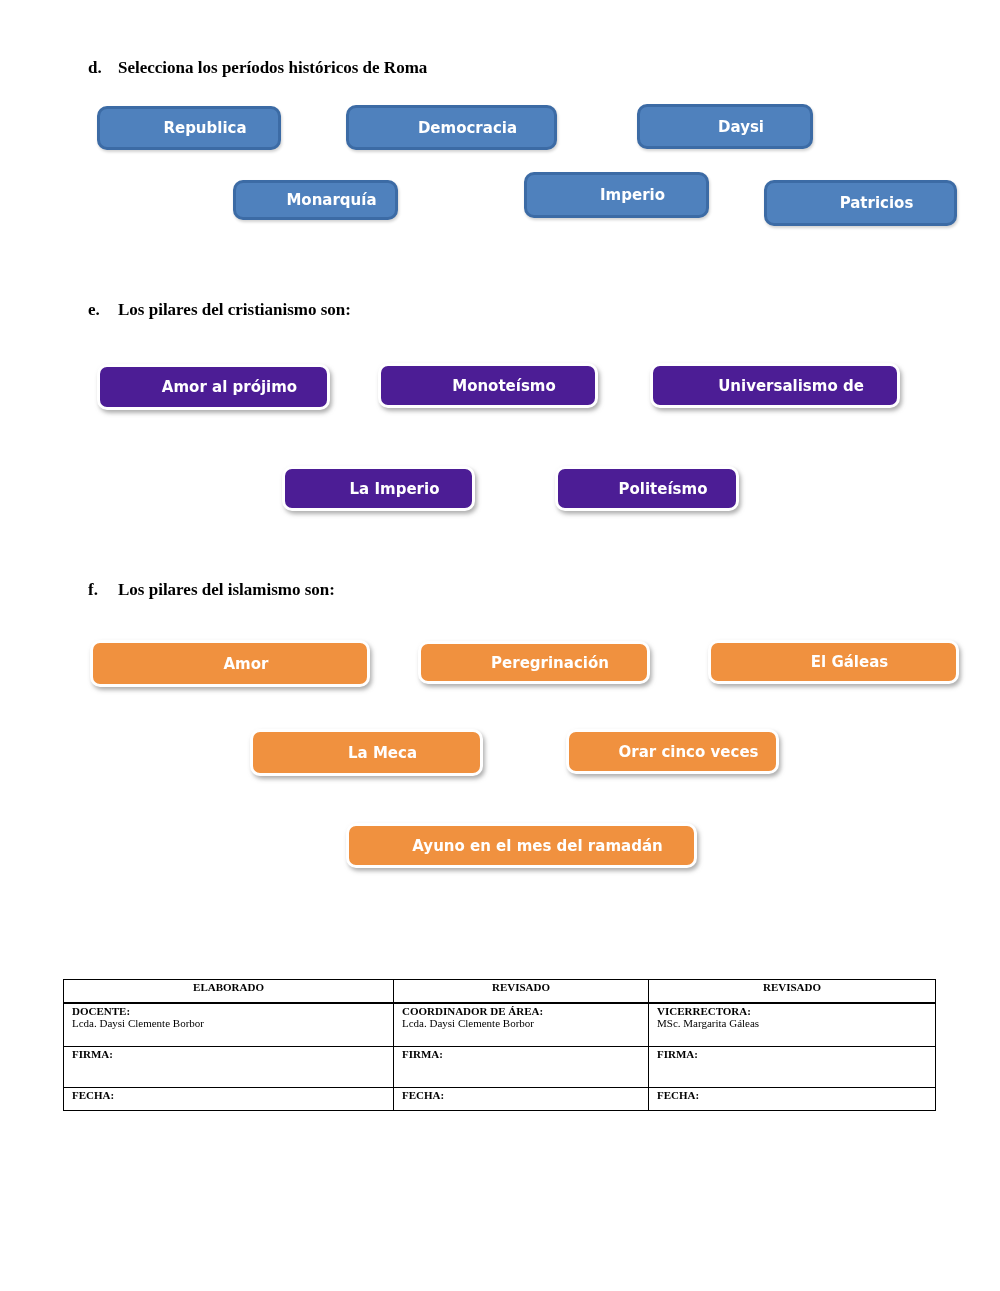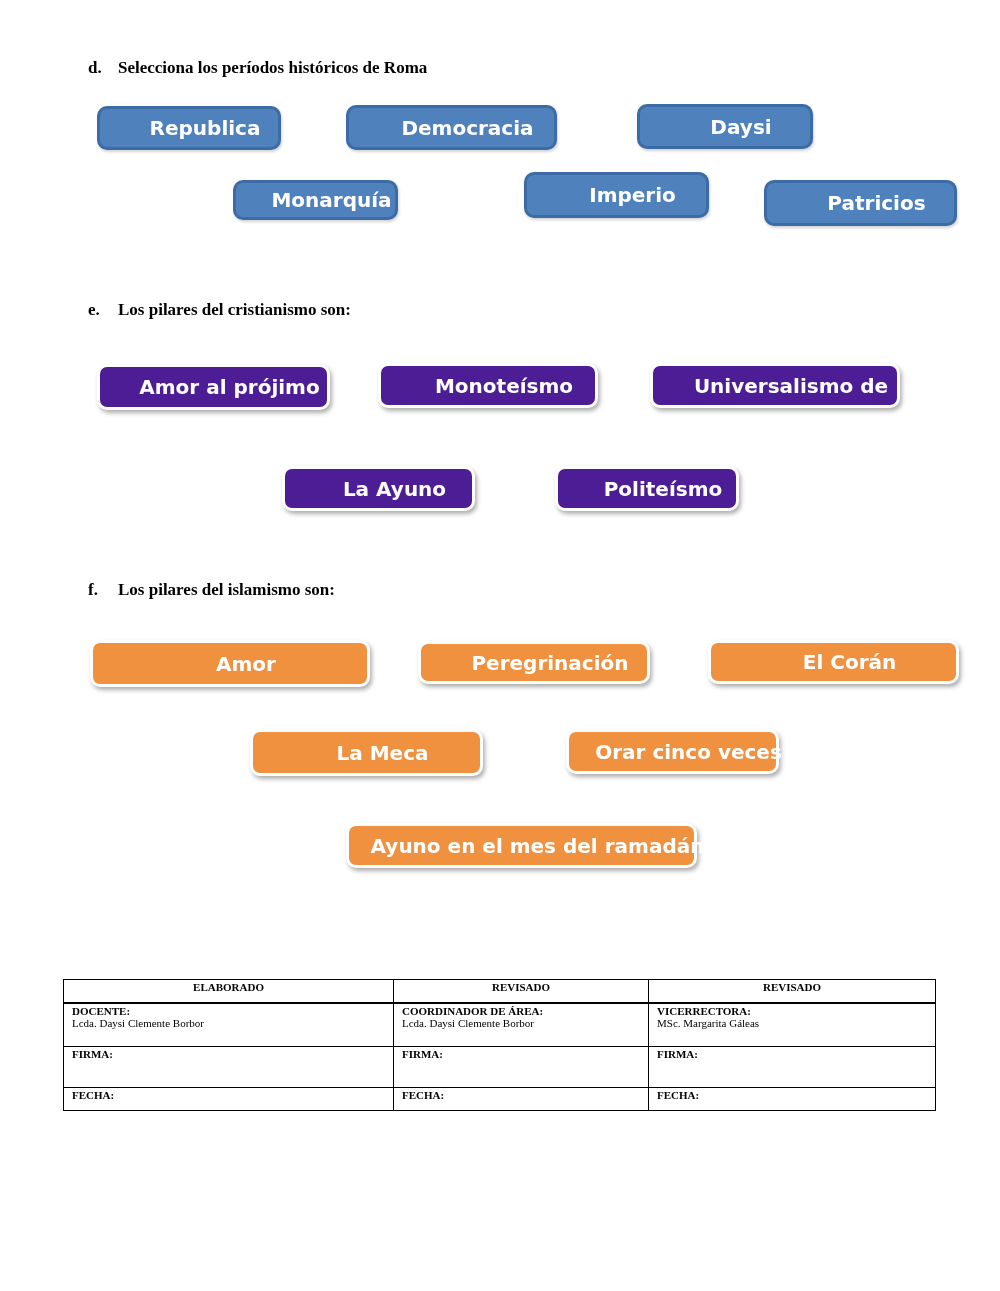--- a/index.html
+++ b/index.html
@@ -21,21 +21,21 @@
   }
   .qlabel { display: inline-block; width: 30px; }
   .btn {
     position: absolute;
     display: flex;
     align-items: center;
     justify-content: center;
     box-sizing: border-box;
     font-family: "DejaVu Sans", sans-serif;
     font-weight: bold;
-    font-size: 20px;
+    font-size: 15px;
     color: #ffffff;
     white-space: nowrap;
     cursor: pointer;
     padding-left: 32px;
   }
   .btn-blue {
     background: #4f81bd;
     border: 3px solid #3c6ba5;
     border-radius: 10px;
     box-shadow: 1px 2px 3px rgba(0,0,0,0.18);
@@ -98,30 +98,30 @@
   <div class="btn btn-blue" style="left:524px; top:172px; width:185px; height:46px;">Imperio</div>
   <div class="btn btn-blue" style="left:764px; top:180px; width:193px; height:46px;">Patricios</div>
 
   <div class="heading" style="left:88px; top:300px;">
     <span class="qlabel">e.</span>
     <span class="qtitle">Los pilares del cristianismo son:</span>
   </div>
   <div class="btn btn-green" style="left:97px; top:364px; width:233px; height:46px;">Amor al prójimo</div>
   <div class="btn btn-green" style="left:378px; top:363px; width:220px; height:45px;">Monoteísmo</div>
   <div class="btn btn-green" style="left:650px; top:363px; width:250px; height:45px;">Universalismo de</div>
-  <div class="btn btn-green" style="left:282px; top:466px; width:193px; height:45px;">La Ayuno</div>
+  <div class="btn btn-green" style="left:282px; top:466px; width:193px; height:45px;">La Imperio</div>
   <div class="btn btn-green" style="left:555px; top:466px; width:184px; height:45px;">Politeísmo</div>
 
   <div class="heading" style="left:88px; top:580px;">
     <span class="qlabel">f.</span>
     <span class="qtitle">Los pilares del islamismo son:</span>
   </div>
   <div class="btn btn-orange" style="left:90px; top:640px; width:280px; height:47px;">Amor</div>
   <div class="btn btn-orange" style="left:418px; top:641px; width:232px; height:43px;">Peregrinación</div>
-  <div class="btn btn-orange" style="left:708px; top:640px; width:251px; height:44px;">El Corán</div>
+  <div class="btn btn-orange" style="left:708px; top:640px; width:251px; height:44px;">El Gáleas</div>
   <div class="btn btn-orange" style="left:250px; top:729px; width:233px; height:47px;">La Meca</div>
   <div class="btn btn-orange" style="left:566px; top:729px; width:213px; height:45px;">Orar cinco veces</div>
   <div class="btn btn-orange" style="left:346px; top:823px; width:351px; height:45px;">Ayuno en el mes del ramadán</div>
 
   <table class="approval">
     <colgroup>
       <col style="width:330px">
       <col style="width:255px">
       <col style="width:287px">
     </colgroup>

